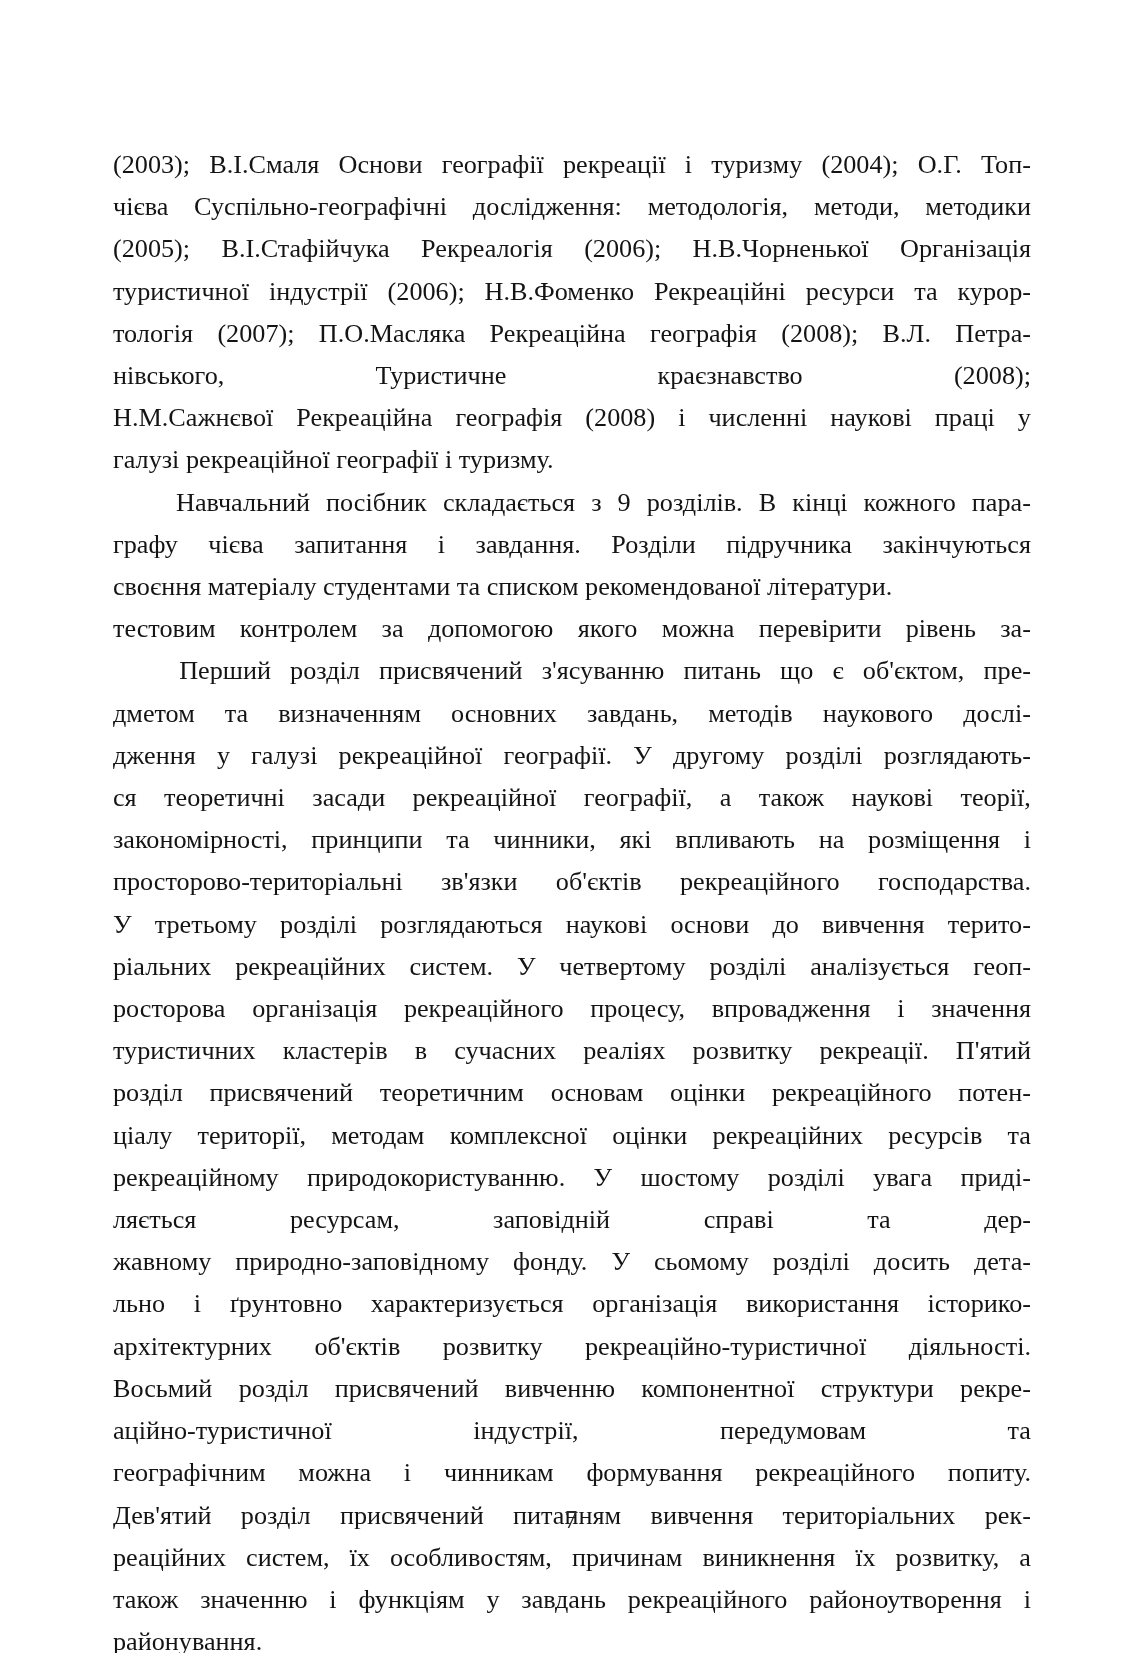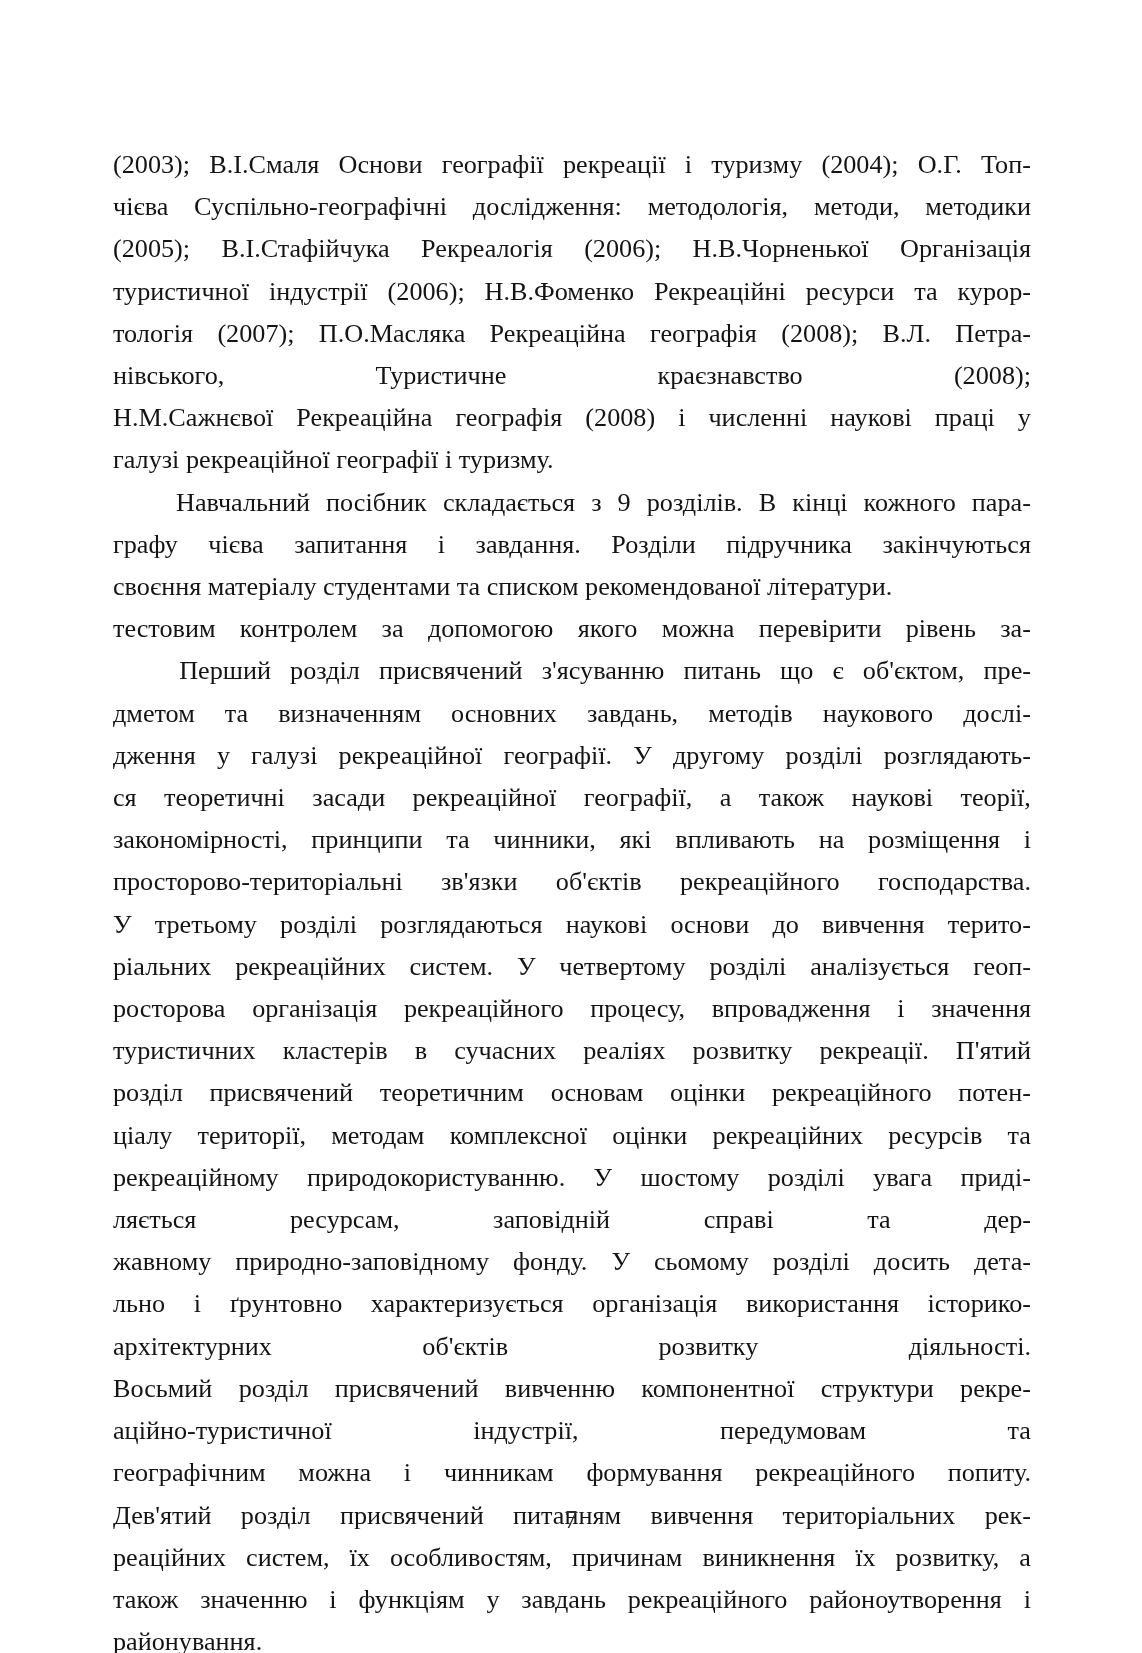--- a/index.html
+++ b/index.html
@@ -335,20 +335,21 @@
           <span>ґрунтовно</span>
           <span>характеризується</span>
           <span>організація</span>
           <span>використання</span>
           <span>історико-</span>
         </div>
         <div class="line j">
           <span>архітектурних</span>
           <span>об'єктів</span>
           <span>розвитку</span>
+          <span>рекреаційно-туристичної</span>
           <span>діяльності.</span>
         </div>
         <div class="line j">
           <span>Восьмий</span>
           <span>розділ</span>
           <span>присвячений</span>
           <span>вивченню</span>
           <span>компонентної</span>
           <span>структури</span>
           <span>рекре-</span>

